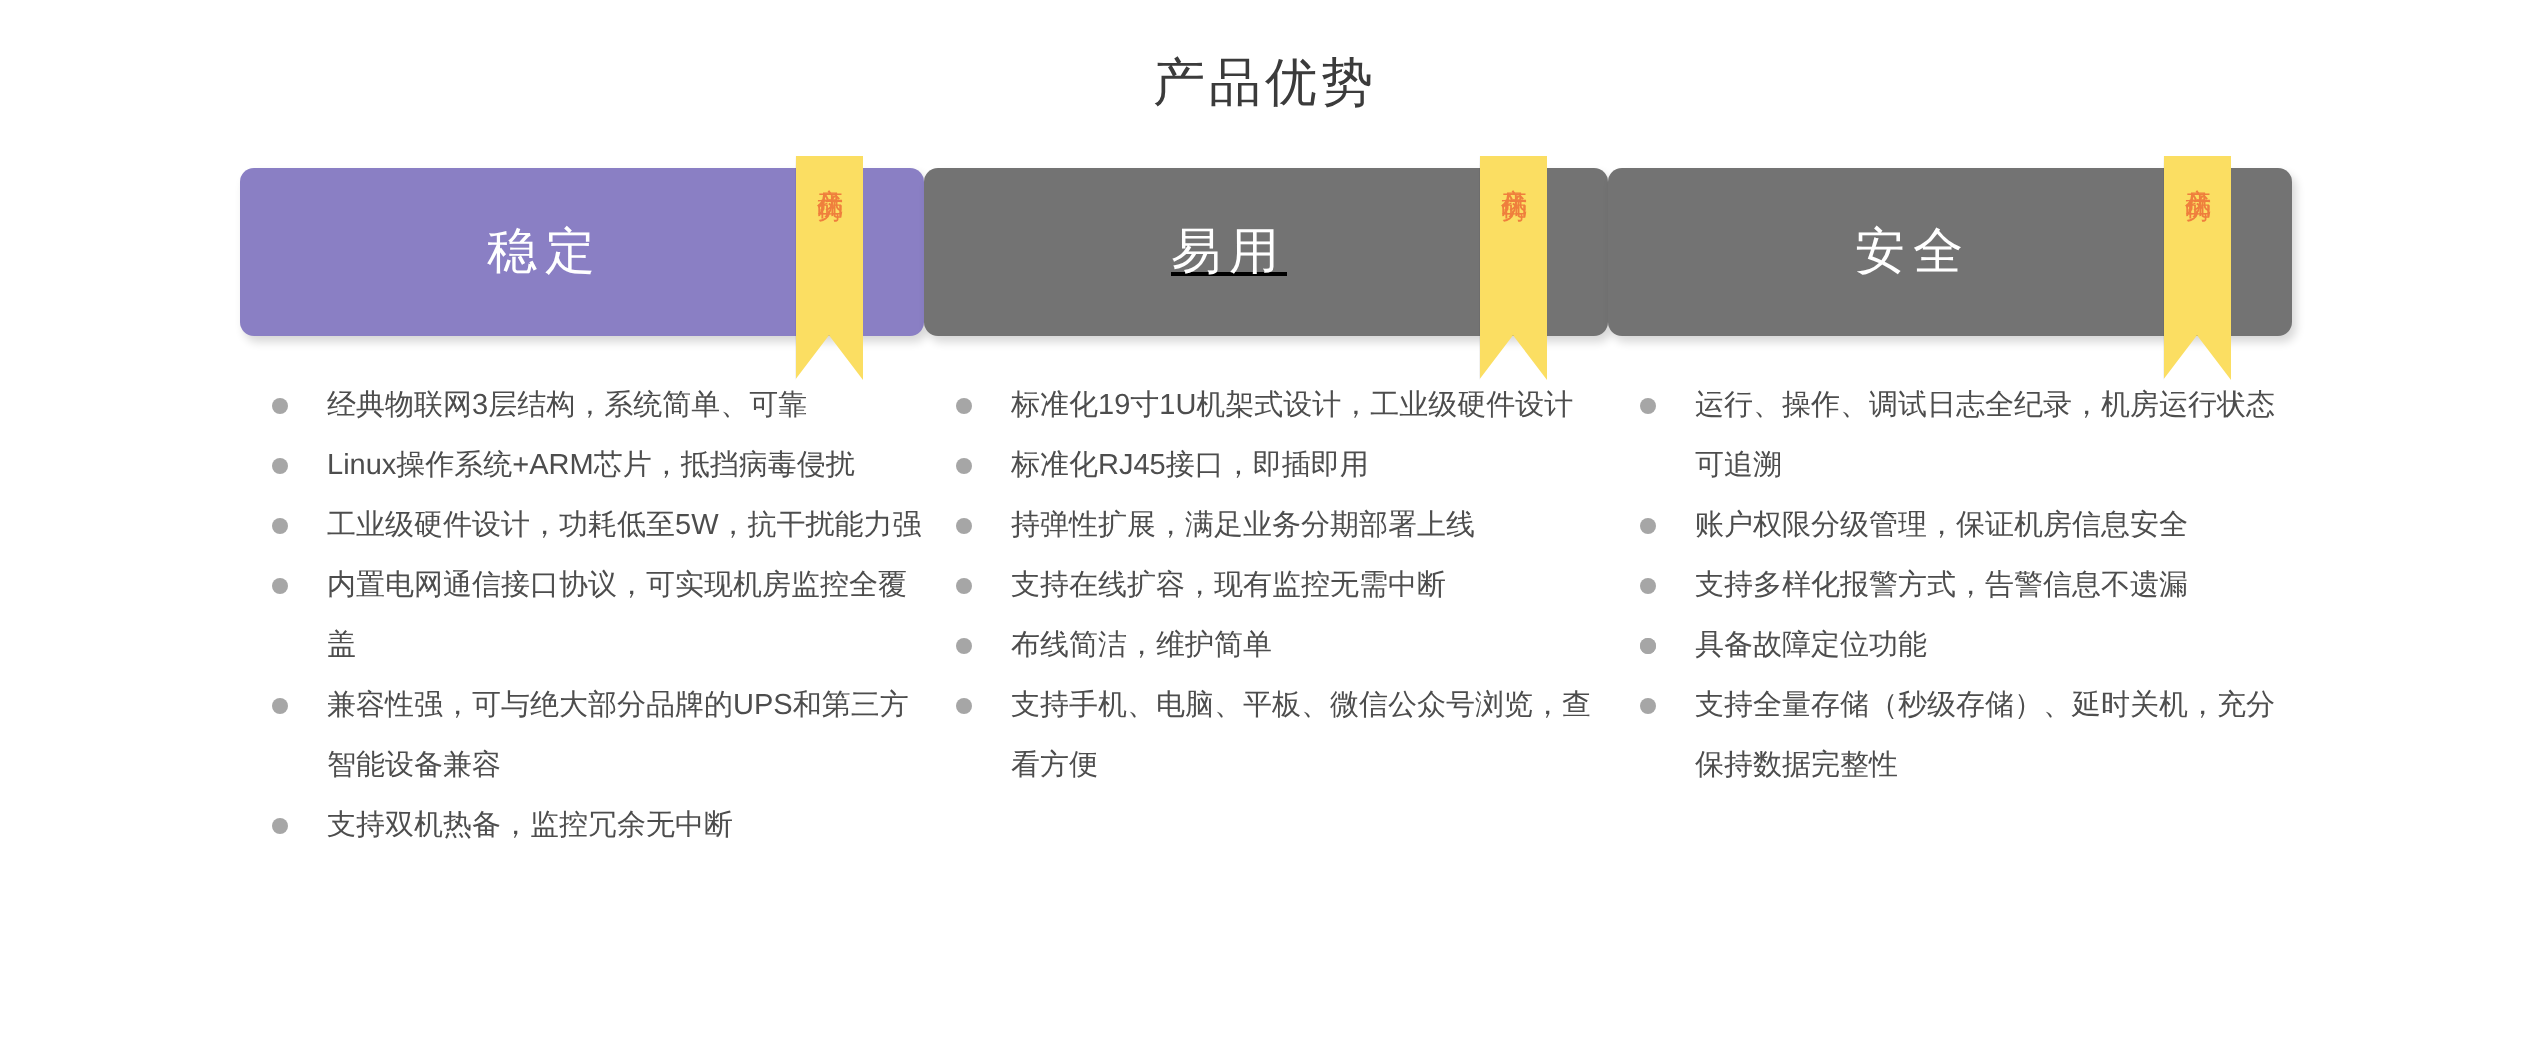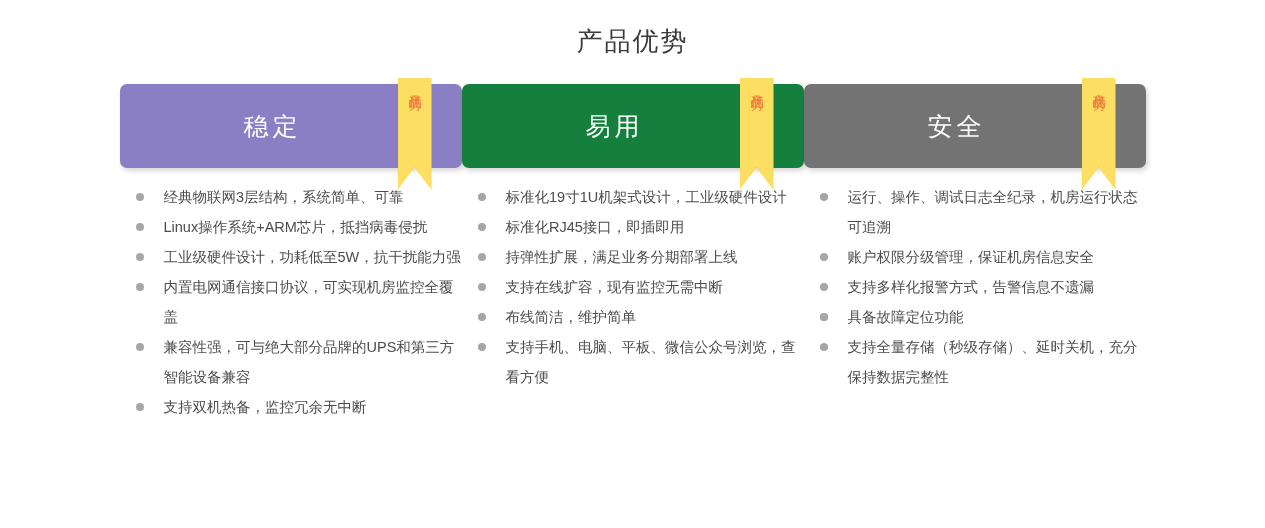--- a/index.html
+++ b/index.html
@@ -92,21 +92,21 @@
     color: #ef7f3d;
     writing-mode: vertical-rl;
     text-orientation: upright;
     letter-spacing: 1px;
     white-space: nowrap;
   }
 
   
   .card-list {
     list-style: none;
-    margin-top: 14px;
+    margin-top: 20px;
     padding-left: 16px;
   }
 
   .card-list-item {
     position: relative;
     padding-left: 28px;
     font-size: 14.5px;
     line-height: 30px;
     color: #4d4d4d;
     margin-bottom: 0px;
@@ -161,21 +161,21 @@
           <span>兼容性强，可与绝大部分品牌的UPS和第三方智能设备兼容</span>
         </li>
         <li class="card-list-item">
           <span class="bullet"></span>
           <span>支持双机热备，监控冗余无中断</span>
         </li>
       </ul>
     </div>
 
     <div class="card">
-      <div class="card-header" style="background: #15803d;">
+      <div class="card-header" style="background: #737373; text-decoration: underline;">
         <span class="card-header-title">易用</span>
         <div class="ribbon" style="background: rgb(251, 222, 98);">
           <span class="ribbon-text" style="color: rgb(239, 127, 61);">产品优势</span>
         </div>
       </div>
       <ul class="card-list">
         <li class="card-list-item">
           <span class="bullet"></span>
           <span>标准化19寸1U机架式设计，工业级硬件设计</span>
         </li>

